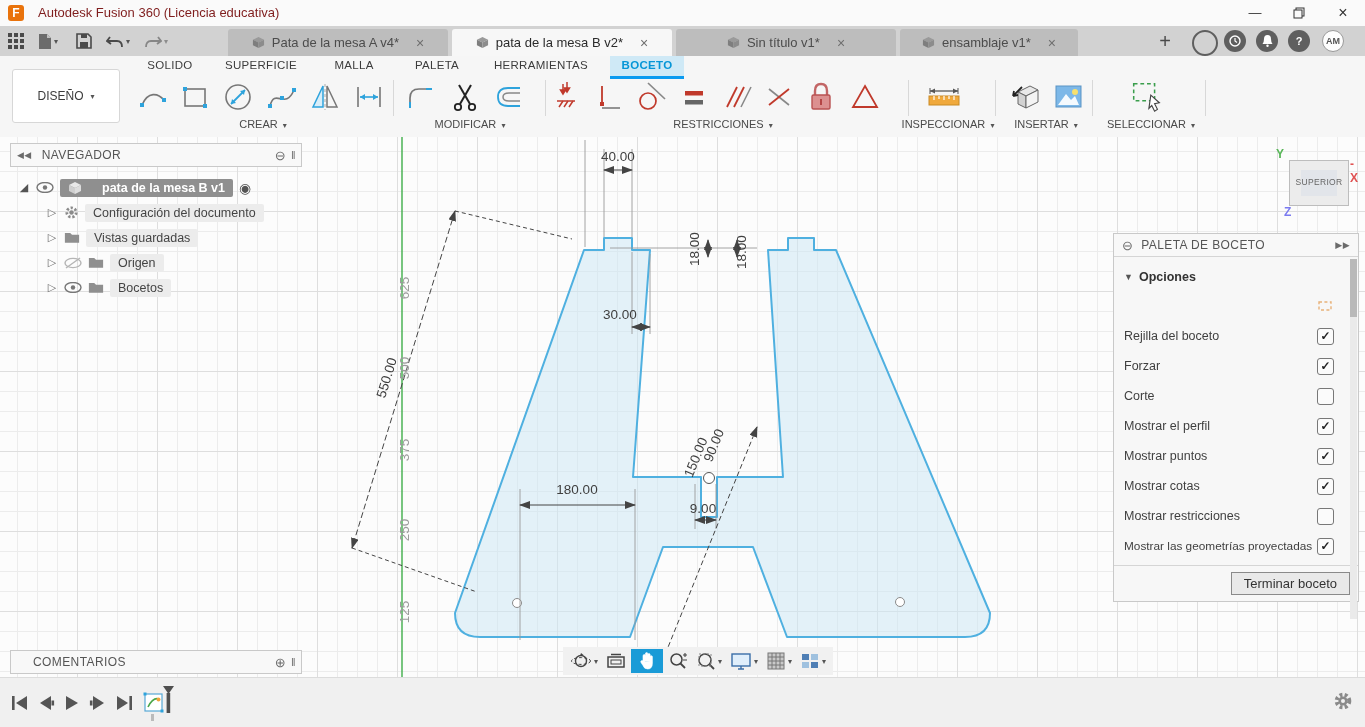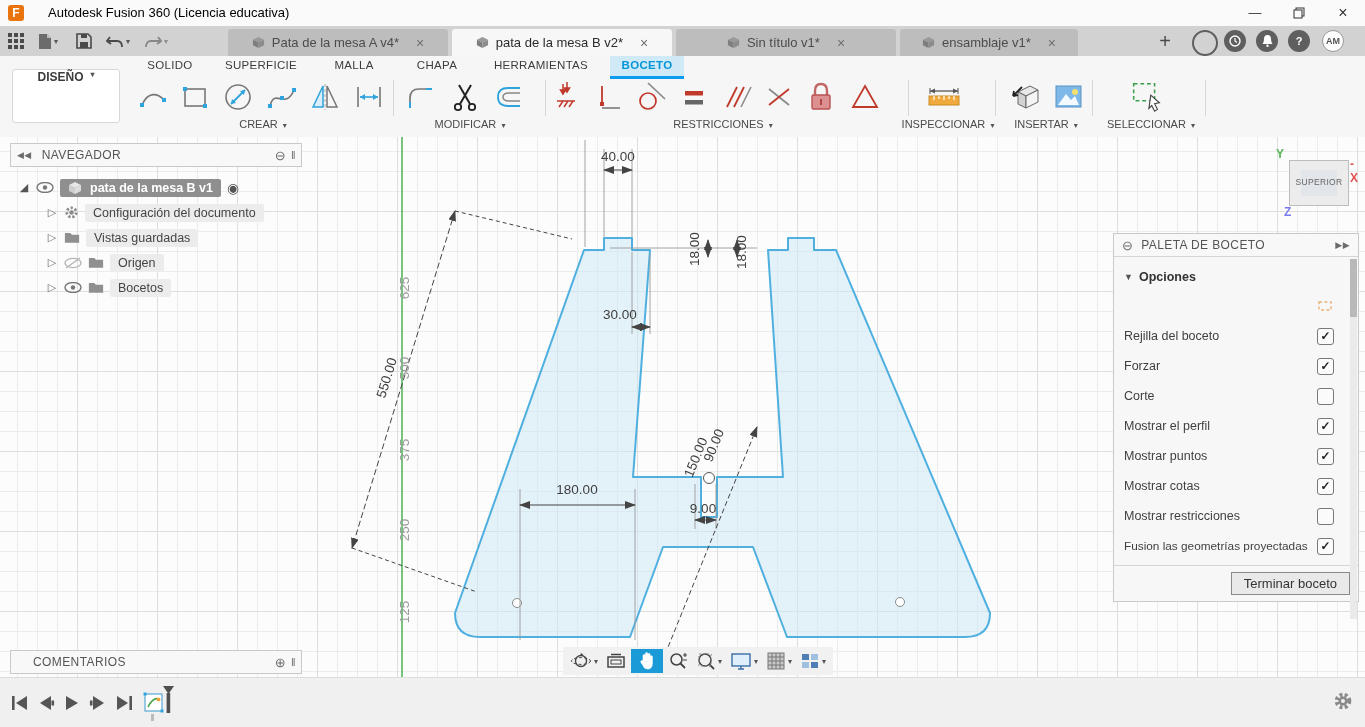--- a/index.html
+++ b/index.html
@@ -4,41 +4,41 @@
 <style>
   html,body{margin:0;padding:0}
   body{width:1365px;height:727px;overflow:hidden;font-family:"Liberation Sans",sans-serif;
        font-size:13px;color:#333;background:#fff;position:relative;user-select:none}
   .abs{position:absolute}
 
   
   #titlebar{position:absolute;left:0;top:0;width:1365px;height:26px;background:#fafafa;border-bottom:1px solid #e6e6e6}
   #app-logo{position:absolute;left:8px;top:5px;width:16px;height:16px;background:#e9730c;border-radius:3px;
             color:#fff;font-weight:bold;font-size:12px;text-align:center;line-height:16px}
-  #app-title{position:absolute;left:48px;top:5px;font-size:13px;color:#000000}
+  #app-title{position:absolute;left:38px;top:5px;font-size:13px;color:#7f1d1d}
   .winbtn{position:absolute;top:0;width:44px;height:26px;text-align:center;line-height:26px;color:#333;font-size:13px}
   .winbtn svg{margin-top:7px}
 
   
   #tabbar{position:absolute;left:0;top:26px;width:1365px;height:30px;background:#d2d2d2}
   .qat{position:absolute;top:5px;height:20px;display:flex;align-items:center;color:#3f3f3f}
   .caret{font-size:8px;color:#555;margin-left:2px}
   .doctab{position:absolute;top:3px;height:27px;background:#bdbdbd;border-radius:3px 3px 0 0;color:#4c4c4c;
           display:flex;align-items:center;justify-content:center;gap:7px;font-size:13px}
   .doctab.active{background:#f7f7f7;color:#2b2b2b}
   .doctab .x{font-size:14px;color:#6e6e6e;margin-left:10px}
   .newtab{position:absolute;top:4px;width:26px;height:24px;font-size:20px;color:#4a4a4a;text-align:center;line-height:23px}
   .topico{position:absolute;top:4px;width:22px;height:22px;border-radius:50%;background:#5f5f5f;color:#fff;
           display:flex;align-items:center;justify-content:center;font-size:11px;font-weight:bold}
   .topico.light{background:#fdfdfd;border:1px solid #9a9a9a;color:#555;width:20px;height:20px;font-size:9px}
 
   
   #ribbon{position:absolute;left:0;top:56px;width:1365px;height:81px;background:#f6f6f6;border-bottom:1px solid #c9c9c9}
   #design-btn{position:absolute;left:12px;top:13px;width:106px;height:52px;background:#fff;border:1px solid #d7d7d7;
-              border-radius:3px;display:flex;align-items:flex-start;justify-content:center;font-weight:bold;font-size:12px;color:#3c3c3c;gap:5px}
+              border-radius:3px;display:flex;align-items:center;justify-content:center;font-weight:normal;font-size:12px;color:#3c3c3c;gap:5px}
   .rtab{position:absolute;top:0;height:20px;line-height:18px;text-align:center;font-size:11.5px;color:#3c3c3c;letter-spacing:.3px}
   .rtab.active{color:#0696d7;background:#cfe9f6;border-bottom:3px solid #0a9af0;font-weight:bold}
   .rgroup-label{position:absolute;top:62px;height:16px;font-size:11px;color:#4a4a4a;text-align:center;white-space:nowrap}
   .tool{position:absolute;top:22px;width:38px;height:38px;display:flex;align-items:center;justify-content:center}
   .gsep{position:absolute;top:24px;height:36px;border-left:1px solid #d8d8d8}
   #finish-block{position:absolute;left:1208px;top:18px;width:132px;height:62px;background:#d8edf8}
   #finish-block .rgroup-label{top:44px;left:0;width:132px}
 
   
   #canvas{position:absolute;left:0;top:137px;width:1365px;height:540px;background:#fcfcfc;
@@ -208,21 +208,21 @@
 
 <div id="ribbon">
   <div id="design-btn">
     <span>DISEÑO</span>
     <span class="caret">▾</span>
   </div>
 
   <div class="rtab" style="left:132px;width:76px">SOLIDO</div>
   <div class="rtab" style="left:212px;width:98px">SUPERFICIE</div>
   <div class="rtab" style="left:314px;width:80px">MALLA</div>
-  <div class="rtab" style="left:398px;width:78px">CHAPA</div>
+  <div class="rtab" style="left:398px;width:78px">PALETA</div>
   <div class="rtab" style="left:480px;width:122px">HERRAMIENTAS</div>
   <div class="rtab active" style="left:610px;width:74px">BOCETO</div>
 
   <div class="tool" style="left:134px">
     <svg width="32" height="32" viewBox="0 0 32 32">
         <path d="M5 24 C11 10 21 12 27 19" fill="none" stroke="#777" stroke-width="1.6"></path>
     <rect x="3" y="22" width="4" height="4" fill="#2ea3dc"></rect>
         <rect x="25" y="17" width="4" height="4" fill="#2ea3dc"></rect>
       </svg>
   </div>
@@ -484,21 +484,21 @@
       <span class="hdr-ico" style="margin-left:auto;font-size:13px">⊖</span>
       <span class="hdr-ico" style="margin:0 5px">‖</span>
     </div>
     <div style="padding-top:8px">
       <div class="navrow">
         <span class="expander" style="margin-left:8px;color:#555">◢</span>
         <svg width="18" height="11" viewBox="0 0 18 11">
           <ellipse cx="9" cy="5.5" rx="8" ry="5" fill="none" stroke="#777" stroke-width="1.4"></ellipse>
             <circle cx="9" cy="5.5" r="2.2" fill="#777"></circle>
         </svg>
-        <span class="pill sel" style="display:flex;align-items:center;gap:8px">
+        <span class="pill sel" style="display:flex;align-items:center;gap:20px">
           <svg width="14" height="14" viewBox="0 0 14 14">
             <path d="M7 1 L13 4 L7 7 L1 4 Z" fill="#e8e8e8"></path>
               <path d="M1 4 L7 7 V13 L1 10 Z" fill="#cfcfcf"></path>
               <path d="M13 4 L7 7 V13 L13 10 Z" fill="#dddddd"></path>
           </svg>
           <span>pata de la mesa B v1</span>
         </span>
         <span style="color:#555;font-size:14px">◉</span>
       </div>
       <div class="navrow" style="padding-left:36px">
@@ -588,21 +588,21 @@
       </div>
       <div class="prow">
         <span>Mostrar cotas</span>
         <span class="checkbox">✓</span>
       </div>
       <div class="prow">
         <span>Mostrar restricciones</span>
         <span class="checkbox"></span>
       </div>
       <div class="prow" style="font-size:11.8px">
-        <span>Fusion las geometrías proyectadas</span>
+        <span>Mostrar las geometrías proyectadas</span>
         <span class="checkbox">✓</span>
       </div>
       <div id="palette-scroll">
           <div id="palette-thumb"></div>
         </div>
     </div>
     <div id="palette-footer">
       <span id="finish-sketch-btn">Terminar boceto</span>
     </div>
   </div>

